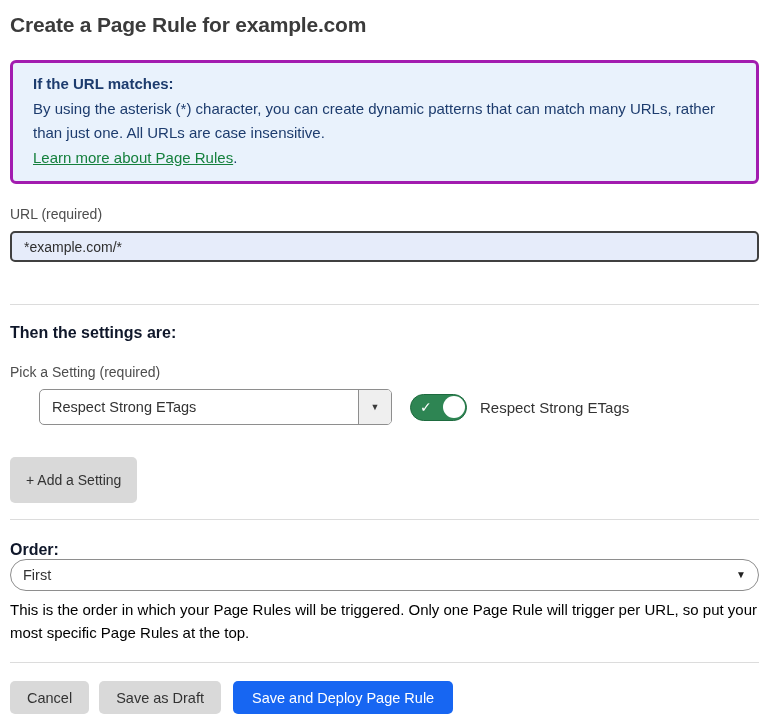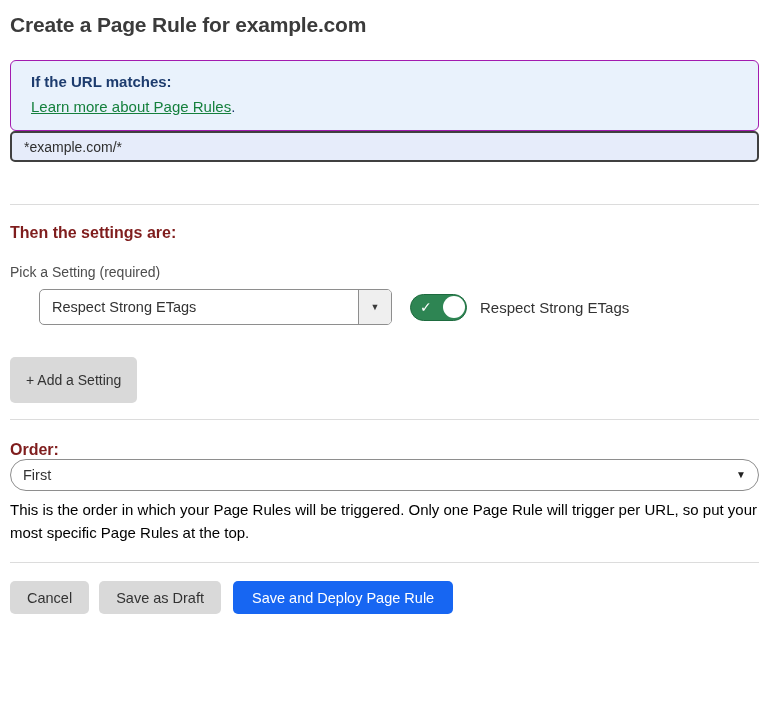--- a/index.html
+++ b/index.html
@@ -18,21 +18,21 @@
     margin: 13px 0 0 0;
     font-size: 21px;
     font-weight: 700;
     color: #3b3b3b;
     letter-spacing: -0.2px;
   }
 
   .info-box {
     margin-top: 23px;
     background: #e9f2fc;
-    border: 1px solid #a21caf;
+    border: 3px solid #a21caf;
     border-radius: 6px;
     padding: 9px 20px 11px 20px;
     color: #1d3c6e;
     font-size: 15px;
     line-height: 24.5px;
   }
   .info-box p { margin: 0; }
   .info-heading { font-weight: 700; }
   .info-link-line a {
     color: #15803d;
@@ -67,21 +67,21 @@
     margin: 0;
   }
   .divider-1 { margin-top: 42px; }
   .divider-2 { margin-top: 16px; }
   .divider-3 { margin-top: 18px; }
 
   .section-heading {
     margin: 19px 0 0 0;
     font-size: 16px;
     font-weight: 700;
-    color: #7f1d1d;
+    color: #0f172a;
   }
   .section-heading.order { margin-top: 21px; }
 
   .setting-row {
     display: flex;
     align-items: center;
     padding-left: 29px;
   }
   .select-control {
     width: 353px;
@@ -219,23 +219,25 @@
 </style>
 </head>
 <body>
 
 <div class="page">
 
   <h1 class="page-title">Create a Page Rule for example.com</h1>
 
   <div class="info-box">
     <p class="info-heading">If the URL matches:</p>
+    <p class="info-body">By using the asterisk (*) character, you can create dynamic patterns that can match many URLs, rather than just one. All URLs are case insensitive.</p>
     <p class="info-link-line"><a>Learn more about Page Rules</a><span>.</span></p>
   </div>
 
+  <label class="field-label">URL (required)</label>
   <input class="url-input" type="text" value="*example.com/*" style="">
 
   <hr class="divider divider-1">
 
   <h2 class="section-heading">Then the settings are:</h2>
 
   <label class="field-label">Pick a Setting (required)</label>
 
   <div class="setting-row">
     <div class="select-control">

